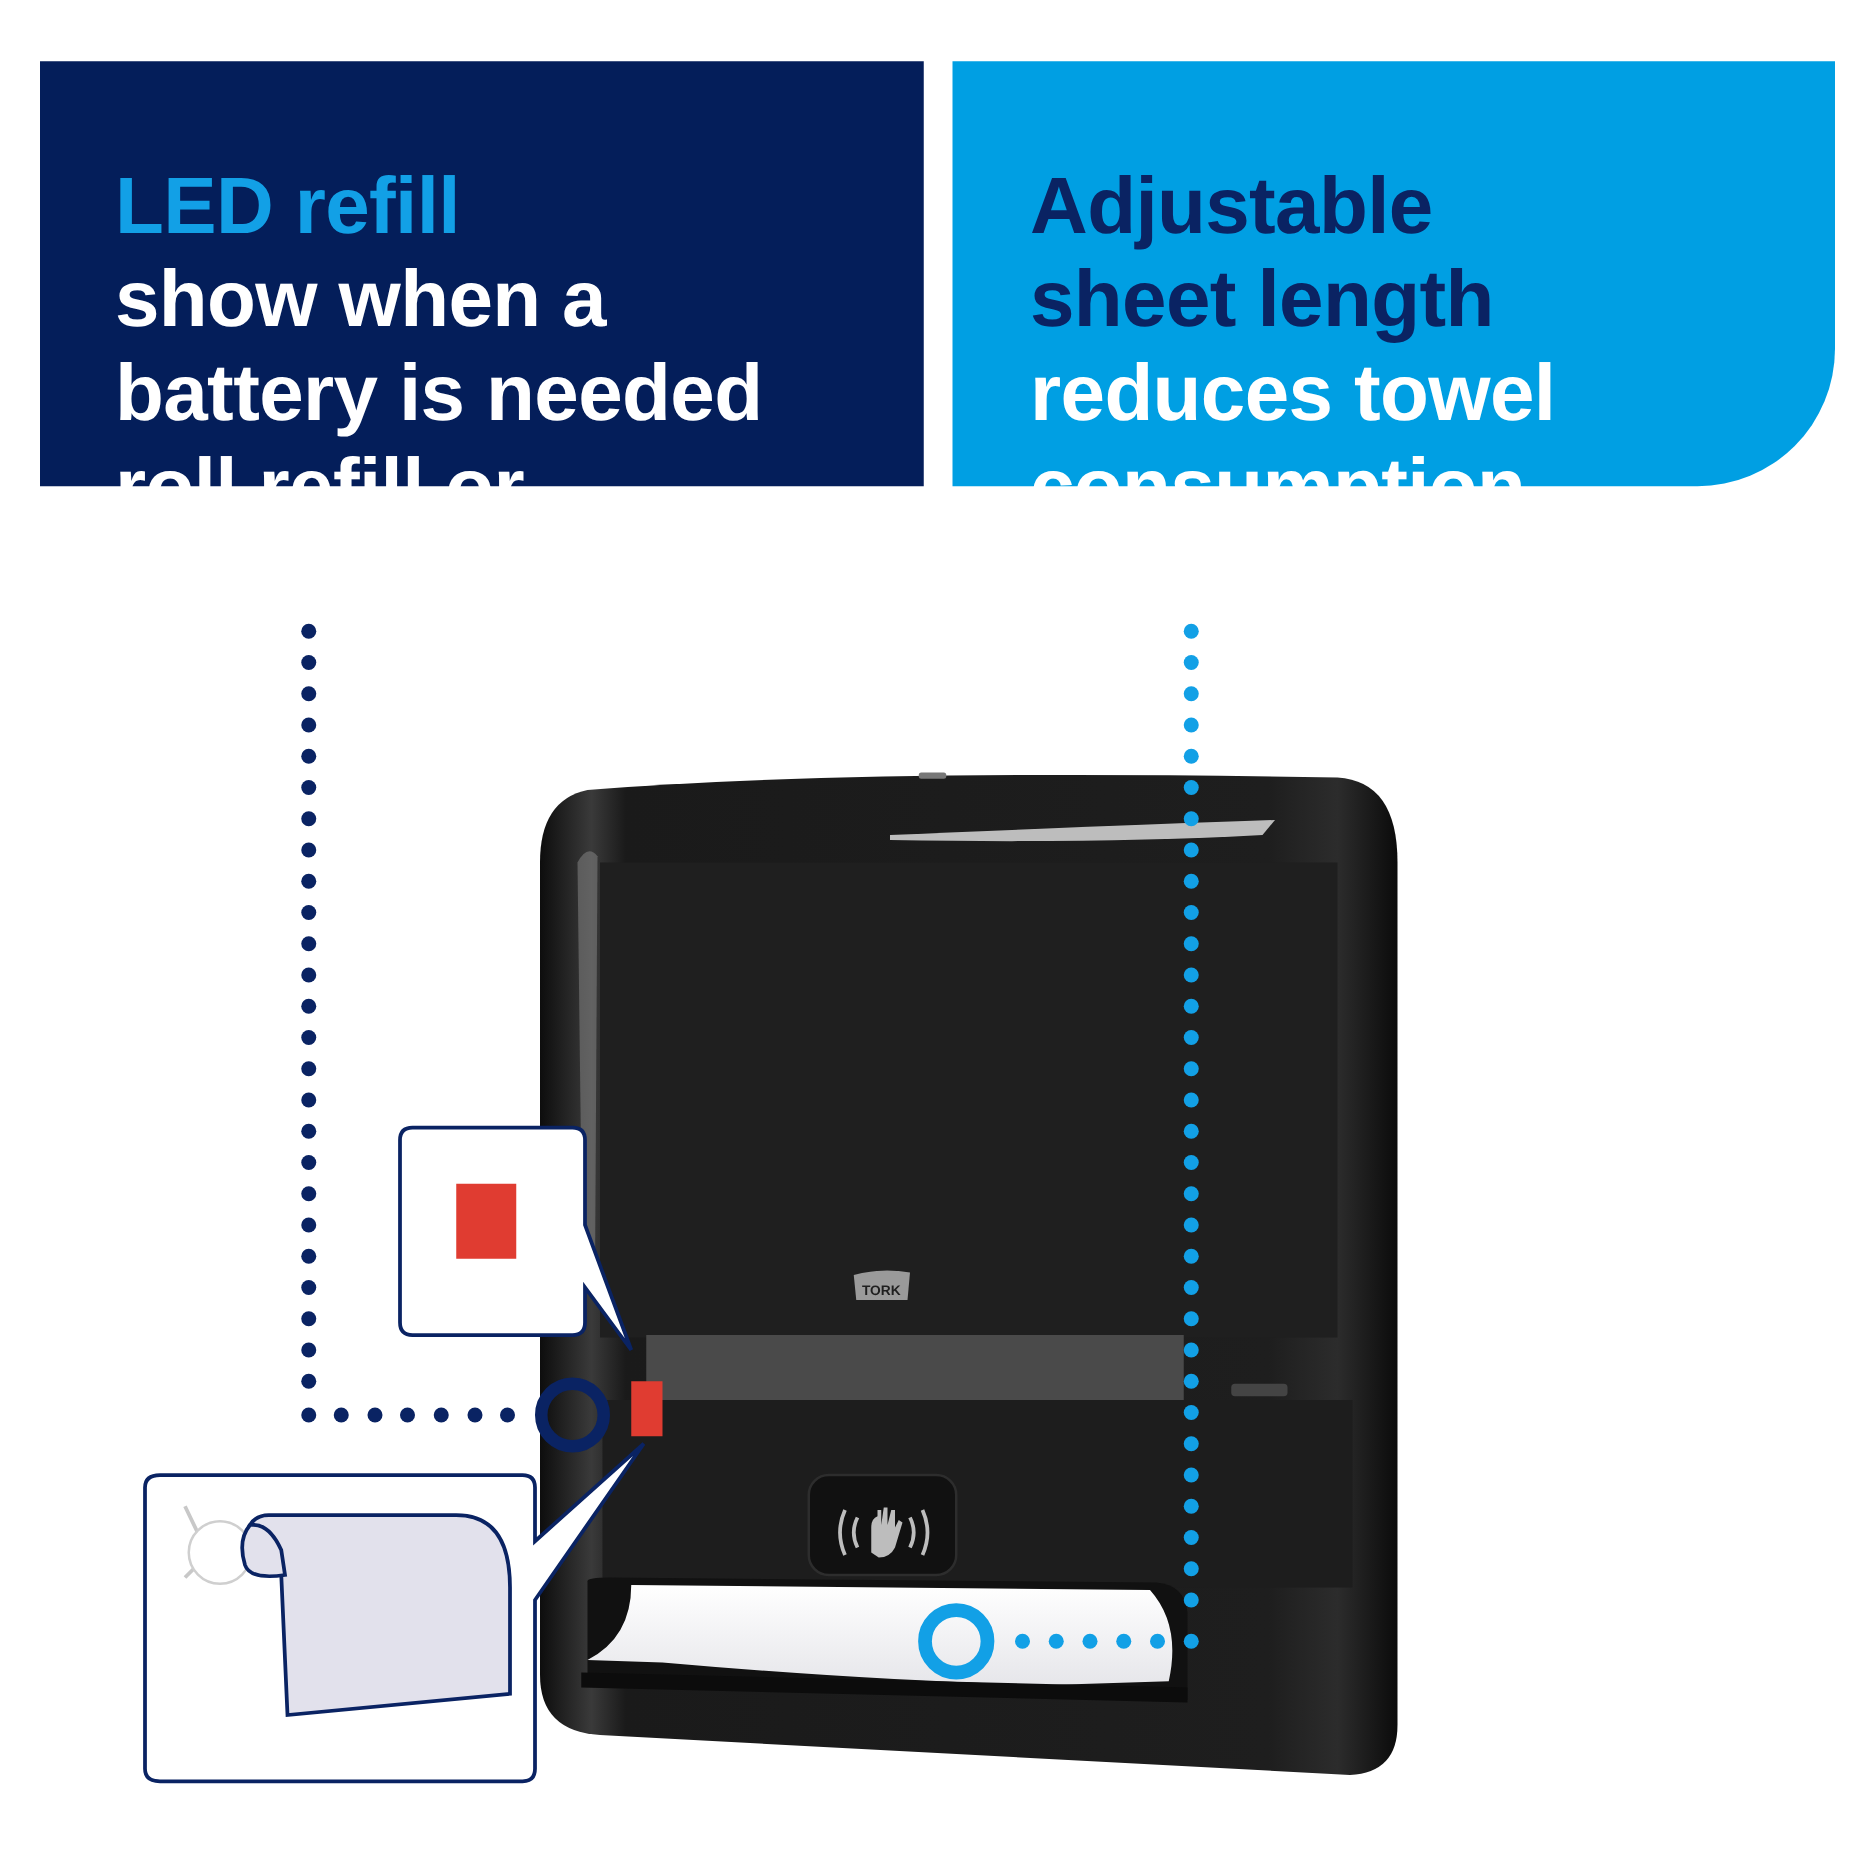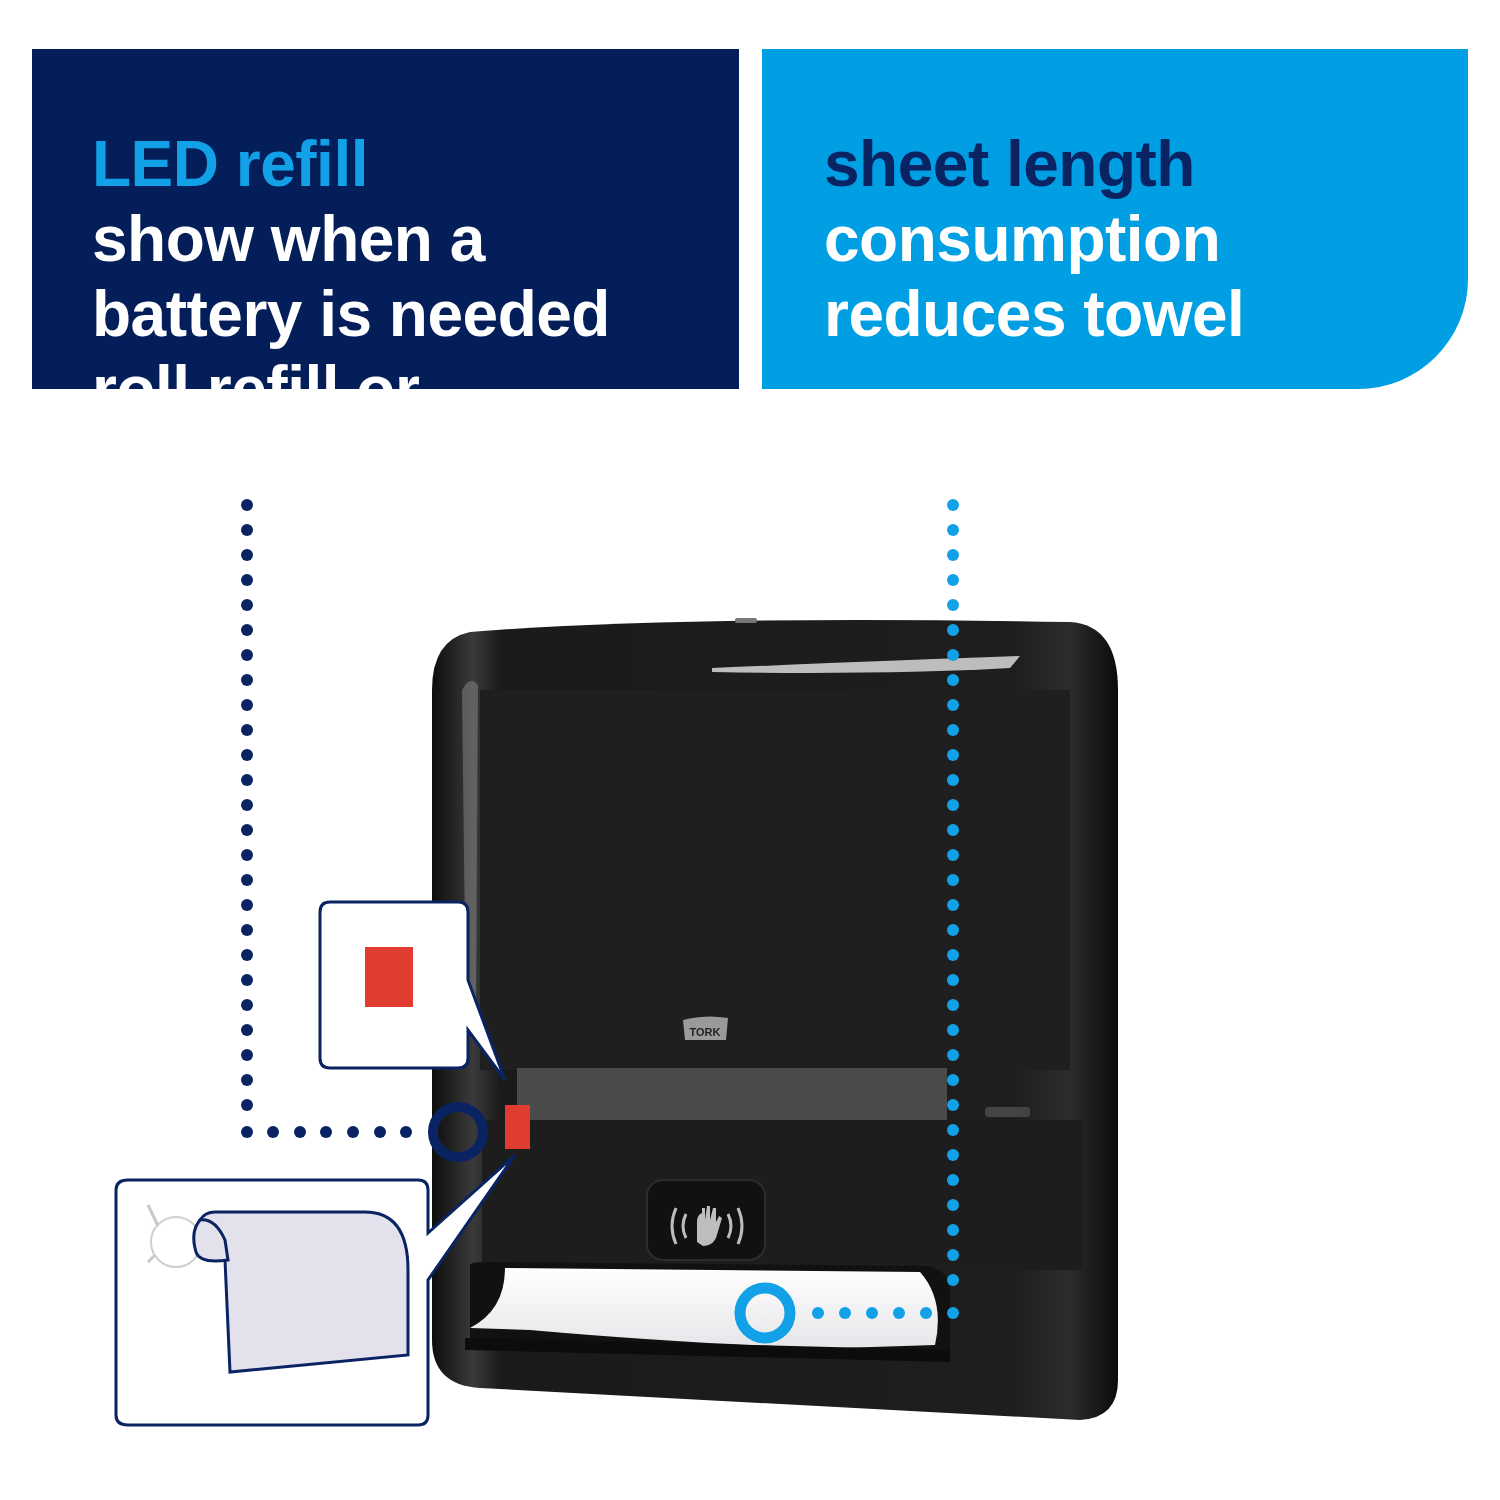--- a/index.html
+++ b/index.html
@@ -17,23 +17,24 @@
 <body>
 
 <div class="panel panel-left">
   <span class="line c-accent">LED refill</span>
   <span class="line c-white">show when a</span>
   <span class="line c-white">battery is needed</span>
   <span class="line c-white">roll refill or</span>
 </div>
 
 <div class="panel panel-right">
+  <span class="line c-navy">Adjustable</span>
   <span class="line c-navy">sheet length</span>
+  <span class="line c-white">reduces towel</span>
   <span class="line c-white">consumption</span>
-  <span class="line c-white">reduces towel</span>
 </div>
 
 <svg width="1500" height="1500" viewBox="0 0 1500 1500">
   <defs>
     <linearGradient id="bodyGrad" x1="0" y1="0" x2="1" y2="0">
       <stop offset="0" stop-color="#0d0d0d"></stop>
       <stop offset="0.06" stop-color="#3a3a3a"></stop>
       <stop offset="0.1" stop-color="#1a1a1a"></stop>
       <stop offset="0.85" stop-color="#1e1e1e"></stop>
       <stop offset="0.93" stop-color="#2c2c2c"></stop>

